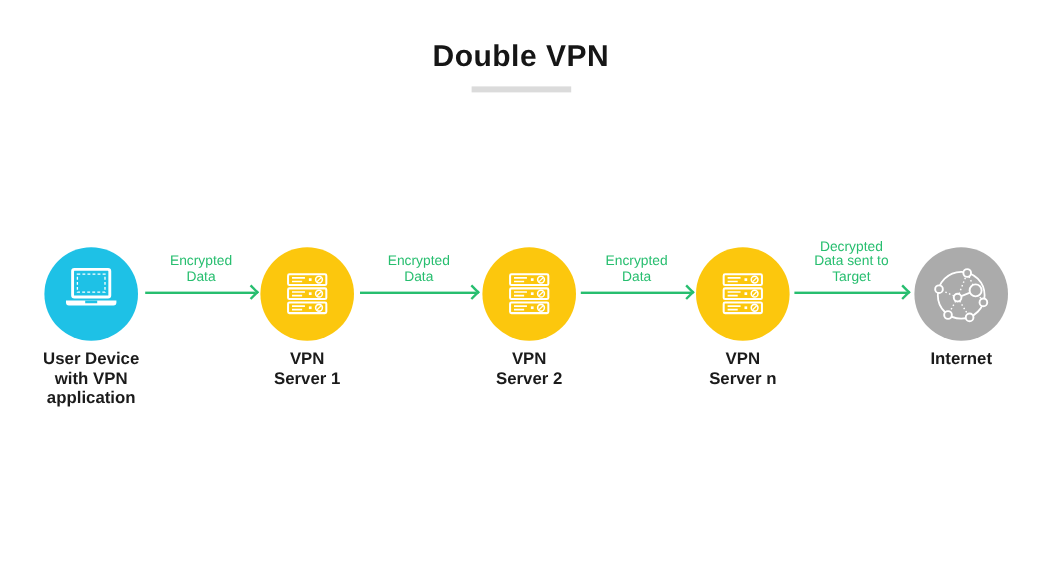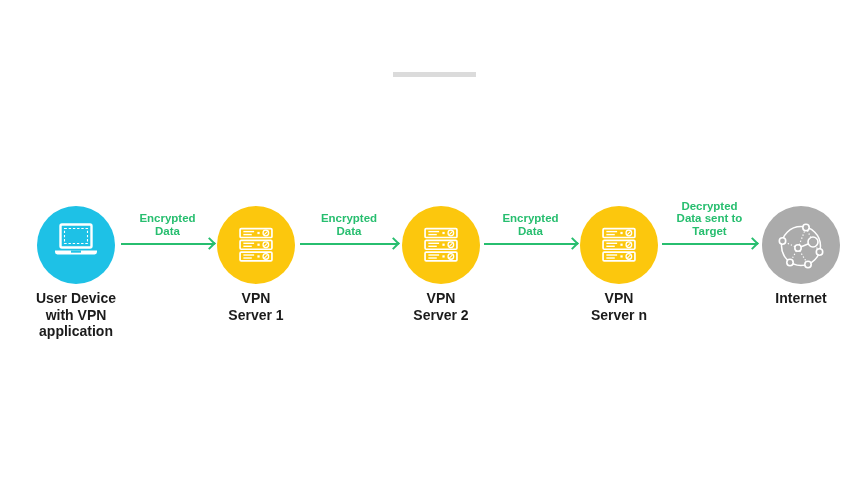--- a/index.html
+++ b/index.html
@@ -32,39 +32,40 @@
   .node.internet{background:var(--color-internet,#ABABAB);}
   .node svg{display:block;}
   .node-label{
     position:absolute;top:290px;width:160px;text-align:center;
     font-size:14px;font-weight:600;line-height:16.5px;color:#1b1b1b;
     white-space:pre-line;
   }
   .arrow{position:absolute;top:196px;height:54px;}
   .arrow-label{
     position:absolute;bottom:13px;left:50%;transform:translateX(-50%);
-    width:130px;text-align:center;font-size:11.5px;font-weight:700;
+    width:130px;text-align:center;font-size:11.5px;font-weight:400;
     line-height:12.5px;color:var(--color-green,#27BE6F);white-space:pre-line;
   }
   .arrow-line{
     position:absolute;left:0;right:1px;bottom:5px;height:2px;
     background:var(--color-green,#27BE6F);
   }
   .arrow-head{
     position:absolute;right:0;bottom:2px;width:7px;height:7px;
     border-top:2px solid var(--color-green,#27BE6F);
     border-right:2px solid var(--color-green,#27BE6F);
     transform:rotate(45deg);
   }
 </style>
 </head>
 <body>
 
 <div class="canvas">
 
+  <div class="title">Double VPN</div>
   <div class="title-underline"></div>
 
   <div class="node device" style="left:37px;">
     <svg width="64" height="64" viewBox="0 0 64 64">
       <g stroke="#ffffff" fill="none">
         <rect x="16.5" y="11.5" width="31" height="23" rx="1.5" stroke-width="2.4"></rect>
         <rect x="20.5" y="15.5" width="23" height="15" stroke-width="1.1" stroke-dasharray="2.4 1.8"></rect>
       </g>
       <path d="M11 37.5 h42 v1.6 q0 2.4 -2.4 2.4 h-37.2 q-2.4 0 -2.4 -2.4 z" fill="#ffffff"></path>
       <rect x="27" y="37.5" width="10" height="2.2" style="fill:var(--color-device,#1EC1E6)"></rect>

